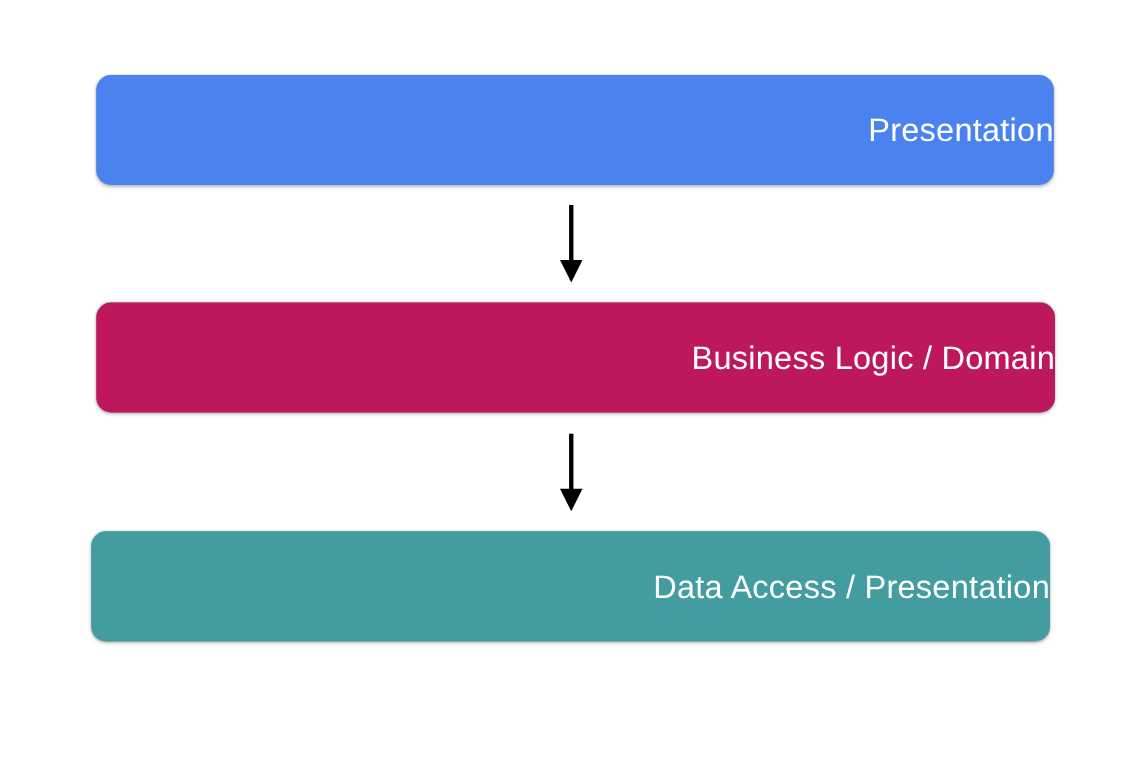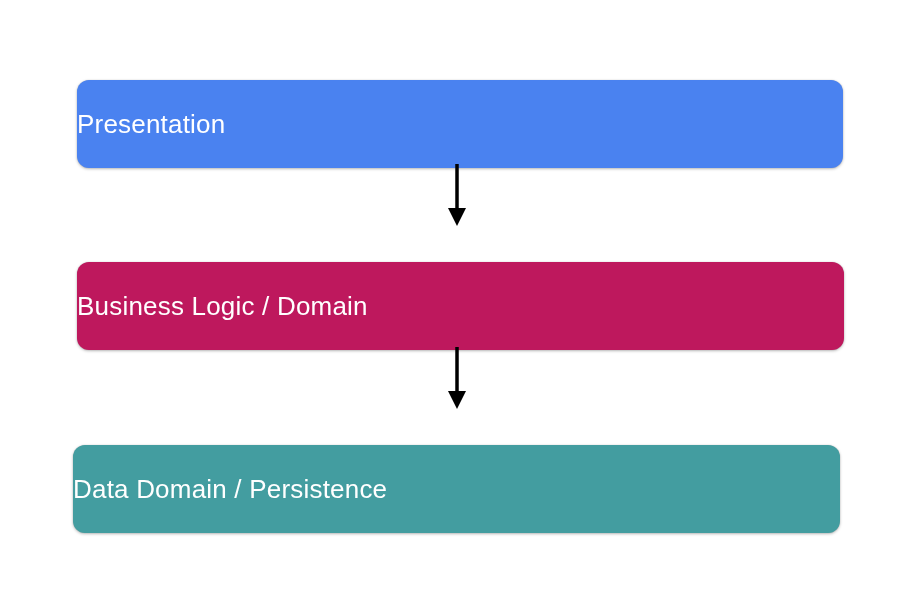--- a/index.html
+++ b/index.html
@@ -12,23 +12,22 @@
     height: 606px;
     background: #ffffff;
     overflow: hidden;
     font-family: "Liberation Sans", "DejaVu Sans", sans-serif;
   }
   .layer-box {
     position: absolute;
     border-radius: 12px;
     display: flex;
     align-items: center;
-    justify-content: flex-start;
+    justify-content: flex-end;
     box-shadow: 0 1px 3px rgba(0,0,0,0.28), 0 0 1px rgba(0,0,0,0.18);
-    margin-top: 20px;
   }
   .layer-label {
     color: #ffffff;
     font-size: 26px;
     font-weight: 400;
     letter-spacing: 0.2px;
     white-space: nowrap;
   }
   .box-presentation { left: 77px;  top: 60px;  width: 766px; height: 88px; }
   .box-business     { left: 77px;  top: 242px; width: 767px; height: 88px; }
@@ -59,16 +58,16 @@
   <div class="layer-box box-business" style="background-color: #be185d;">
     <span class="layer-label">Business Logic / Domain</span>
   </div>
 
   <svg class="arrow arrow-2" viewBox="0 0 22 64" style="color: rgb(0, 0, 0);">
     <line x1="11" y1="1" x2="11" y2="47" stroke="currentColor" stroke-width="3.5"></line>
     <polygon points="2,45 20,45 11,63" fill="currentColor"></polygon>
   </svg>
 
   <div class="layer-box box-data" style="background-color: rgb(67, 157, 160);">
-    <span class="layer-label">Data Domain / Persistence</span>
+    <span class="layer-label">Data Access / Presentation</span>
   </div>
 
 </div>
 
 </body></html>

